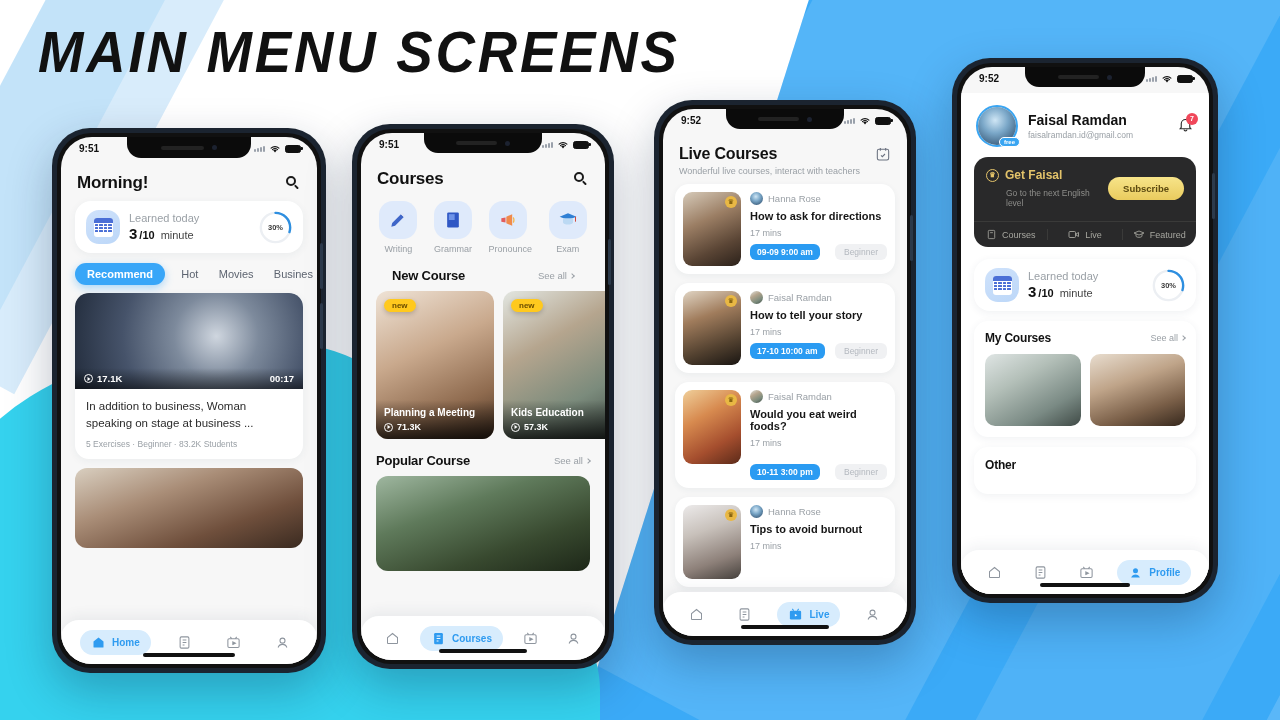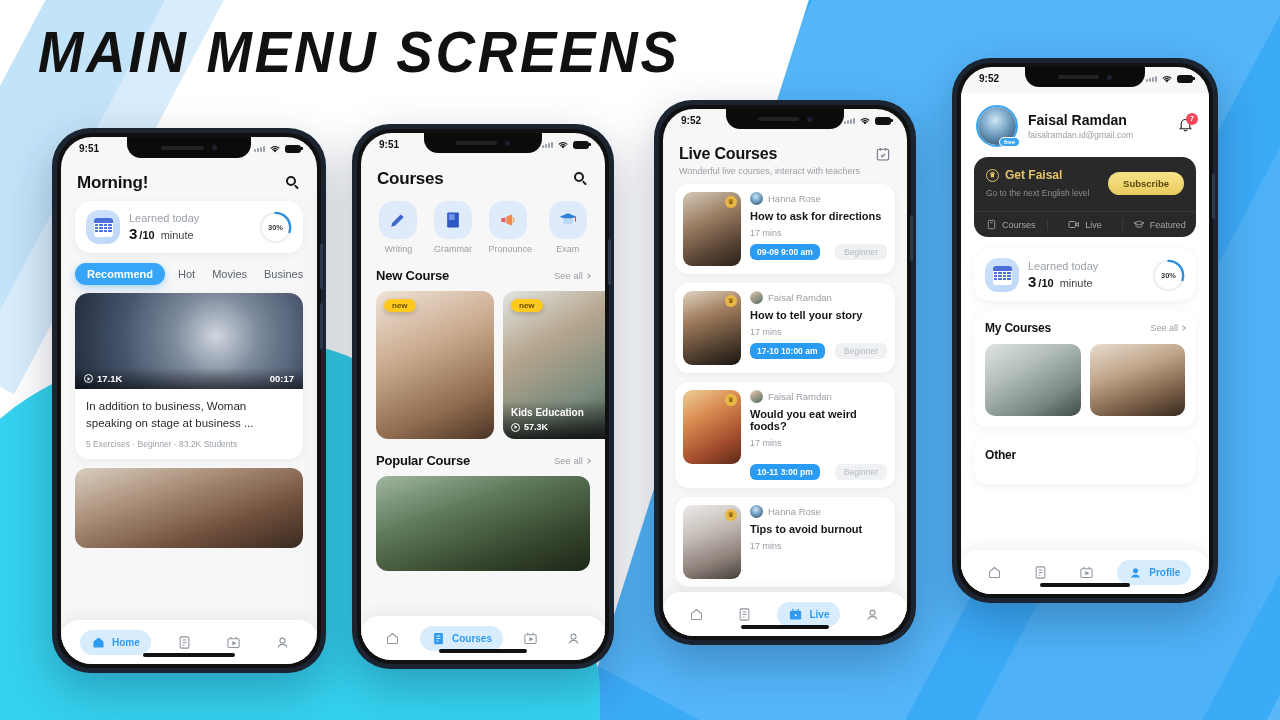--- a/index.html
+++ b/index.html
@@ -304,21 +304,21 @@
           </div>
           <div class="ring" style="width:33px;height:33px;">
             <svg width="33" height="33" viewBox="0 0 36 36">
               <circle cx="18" cy="18" r="16" fill="none" stroke="#eceff3" stroke-width="2.6"></circle>
               <circle cx="18" cy="18" r="16" fill="none" stroke="#2E8FE0" stroke-width="2.6" stroke-linecap="round" stroke-dasharray="30 100" stroke-dashoffset="0"></circle>
             </svg>
             <span class="pct" style="font-size:7.5px;">30%</span>
           </div>
         </div>
 
-        <div class="chips" style="padding:10px 0 8px 14px; gap:9px;">
+        <div class="chips" style="padding:10px 0 8px 14px; gap:9px;justify-content:space-between;">
           <span class="chip active" style="font-size:11px;padding:5px 12px;">Recommend</span>
           <span class="chip" style="font-size:11px;padding:5px 4px;">Hot</span>
           <span class="chip" style="font-size:11px;padding:5px 4px;">Movies</span>
           <span class="chip" style="font-size:11px;padding:5px 4px;">Busines</span>
         </div>
 
         <div class="card" style="margin:0 14px; overflow:hidden; box-shadow:0 2px 8px rgba(40,60,90,.06);">
           <div class="thumb" style="height:96px; border-radius:12px 12px 0 0;">
             <div class="ph ph-stage"></div>
             <div class="ovl" style="padding:5px 9px; font-size:9.5px; font-weight:700; background:linear-gradient(transparent,rgba(0,0,0,.55));">
@@ -442,32 +442,39 @@
               <svg width="20" height="20" viewBox="0 0 24 24">
                   <path d="M2 8l10-4 10 4-10 4L2 8z" fill="#2f7fd4"></path>
                   <path d="M6 10v5c0 1.5 3 2.5 6 2.5s6-1 6-2.5v-5" fill="#bcd9f3"></path>
                   <path d="M21 8v6" stroke="#d2483c" stroke-width="1.2"></path>
                 </svg>
             </div>
             <div class="muted" style="font-size:9px;margin-top:5px;">Exam</div>
           </div>
         </div>
 
-        <div class="sec-head" style="padding:10px 15px 8px;">
+        <div class="sec-head" style="padding:10px 31px 8px;">
           <div class="scr-title" style="font-size:13px;">New Course</div>
           <div class="see-all" style="font-size:9.5px;">
             <span>See all</span>
             <i class="chev" style="width:4px;height:4px;"></i>
           </div>
         </div>
 
         <div style="display:flex; gap:9px; padding:0 0 0 15px;">
           <div class="thumb" style="width:118px; height:148px; border-radius:12px; flex:none;">
             <div class="ph ph-meeting"></div>
             <span class="badge-new" style="left:8px;top:8px;font-size:8px;padding:2px 8px;">new</span>
+            <div style="position:absolute;left:0;right:0;bottom:0;padding:7px 8px;background:linear-gradient(transparent,rgba(0,0,0,.75));color:#fff;">
+              <div style="font-size:10px;font-weight:600;">Planning a Meeting</div>
+              <div style="display:flex;align-items:center;gap:4px;margin-top:4px;font-size:9px;font-weight:700;">
+                <span class="play-dot" style="width:9px;height:9px;"></span>
+                <span>71.3K</span>
+              </div>
+            </div>
           </div>
           <div class="thumb" style="width:118px; height:148px; border-radius:12px; flex:none;">
             <div class="ph ph-kids"></div>
             <span class="badge-new" style="left:8px;top:8px;font-size:8px;padding:2px 8px;">new</span>
             <div style="position:absolute;left:0;right:0;bottom:0;padding:7px 8px;background:linear-gradient(transparent,rgba(0,0,0,.75));color:#fff;">
               <div style="font-size:10px;font-weight:600;">Kids Education</div>
               <div style="display:flex;align-items:center;gap:4px;margin-top:4px;font-size:9px;font-weight:700;">
                 <span class="play-dot" style="width:9px;height:9px;"></span>
                 <span>57.3K</span>
               </div>
@@ -719,21 +726,21 @@
           </div>
         </div>
 
         <div class="premium" style="margin:0 13px;">
           <div class="row1" style="padding:11px 12px 3px;">
             <div>
               <div class="gp" style="font-size:12px;">
                 <span class="crown-circle" style="width:13px;height:13px;font-size:7px;">♛</span>
                 <span>Get Faisal</span>
               </div>
-              <div class="sub" style="font-size:8.5px;margin-top:6px;">Go to the next English level</div>
+              <div class="sub" style="font-size:8.5px;margin-top:6px;margin-left:20px;">Go to the next English level</div>
             </div>
             <button class="sub-btn" style="font-size:9.5px;padding:6px 15px;">Subscribe</button>
           </div>
           <div class="row2" style="margin-top:10px; padding:7px 0;">
             <div style="font-size:9px;">
               <svg width="11" height="11" viewBox="0 0 24 24" fill="none" stroke="#a6a69f" stroke-width="1.8">
                   <rect x="5" y="3" width="14" height="18" rx="2"></rect>
                   <path d="M9 8h6"></path>
                 </svg>
               <span>Courses</span>

